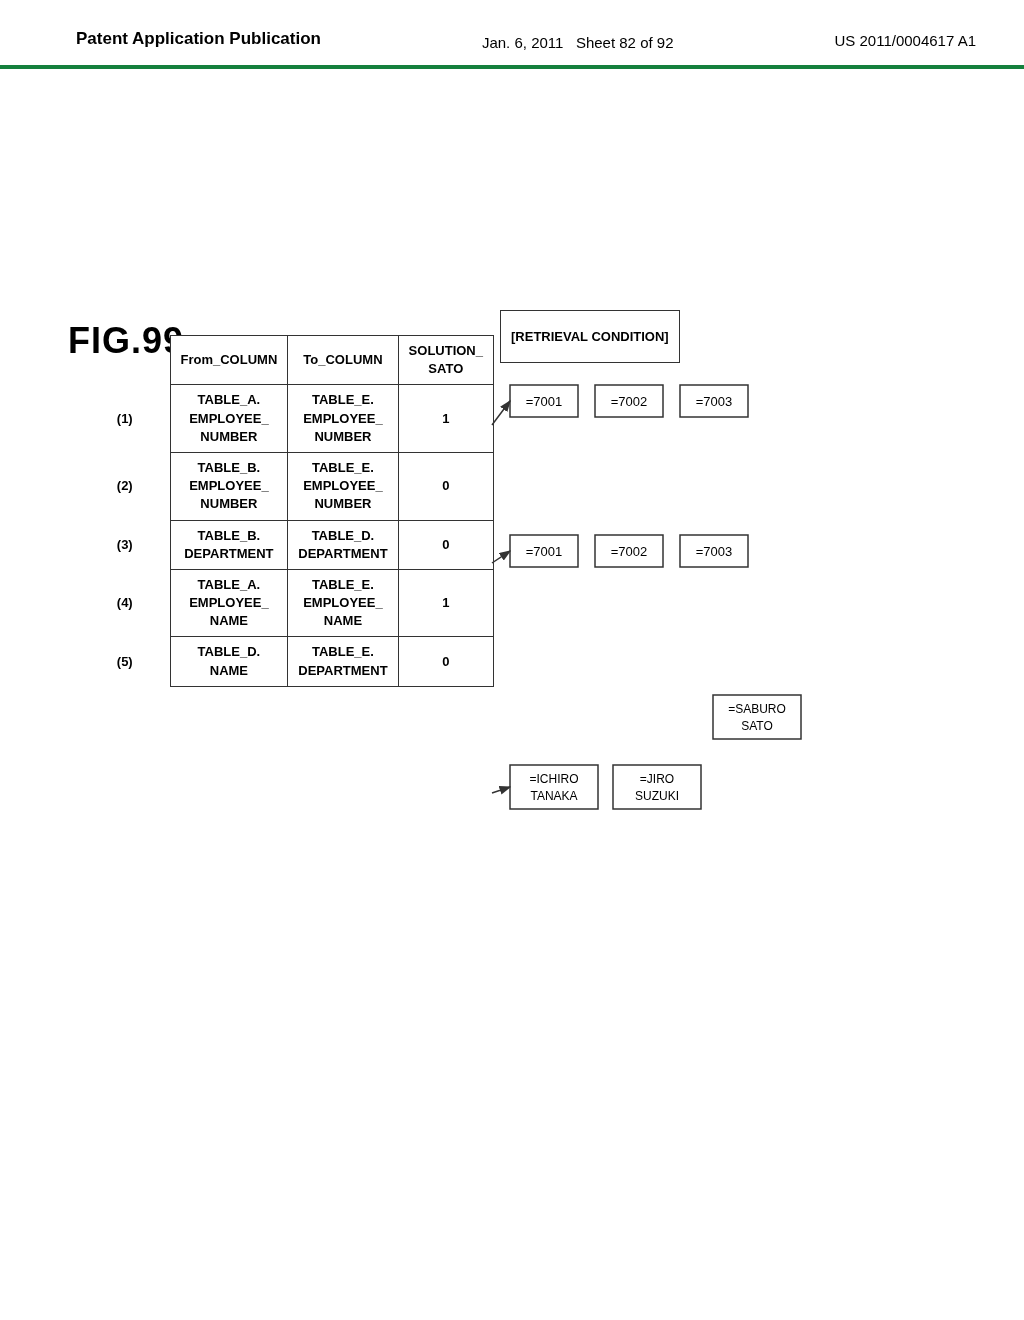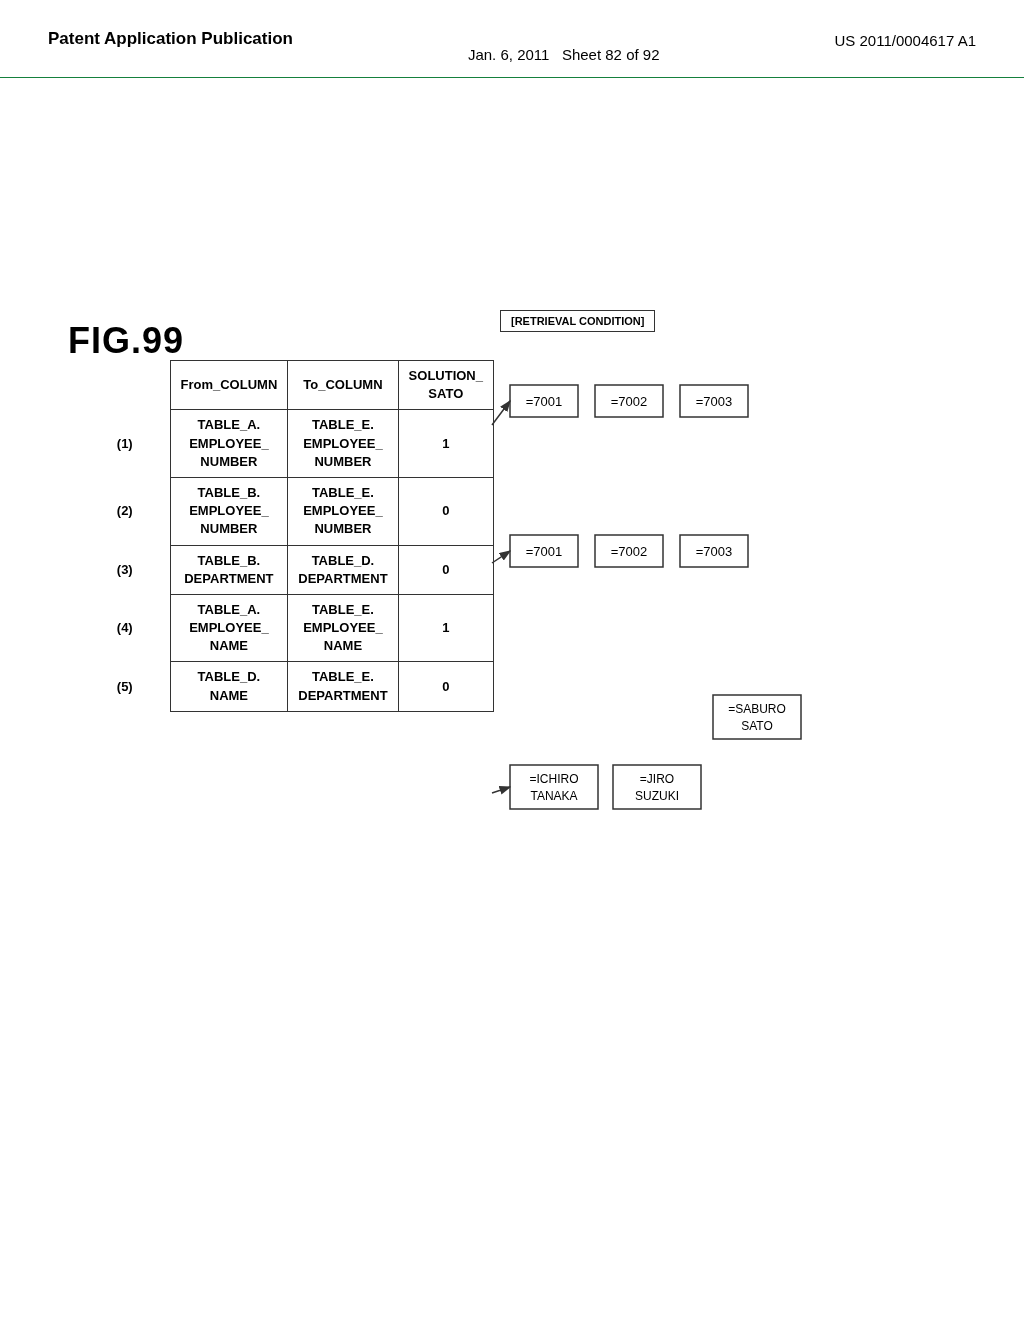--- a/index.html
+++ b/index.html
@@ -10,36 +10,35 @@
       min-height: 1320px;
       position: relative;
       overflow: hidden;
     }
 
     
     .header {
       display: flex;
       justify-content: space-between;
       align-items: flex-start;
-      padding: 28px 48px 10px 48px;
-      border-bottom: 1px solid #15803d;
+      padding: 28px 48px 10px 76px;
+      border-bottom: 4px solid #15803d;
       gap: 36px;
     }
     .header-left {
       font-weight: bold;
       font-size: 17px;
       line-height: 1.3;
       max-width: 380px;
     }
     .header-center {
       font-size: 15px;
       text-align: left;
       line-height: 1.5;
       padding-top: 4px;
-      margin-top: 12px;
     }
     .header-right {
       font-size: 15px;
       text-align: center;
       padding-top: 4px;
     }
 
     
     .fig-label {
       position: absolute;
@@ -51,21 +50,20 @@
       writing-mode: horizontal-tb;
     }
 
     
     .main-table {
       position: absolute;
       top: 180px;
       left: 60px;
       border-collapse: collapse;
       font-size: 13px;
-      margin-top: 25px;
     }
     .main-table td, .main-table th {
       border: 1.5px solid #333;
       padding: 6px 10px;
       text-align: center;
       vertical-align: middle;
       min-width: 90px;
       line-height: 1.4;
       font-weight: bold;
     }
@@ -150,21 +148,21 @@
         <td class="row-num">(5)</td>
         <td style="white-space:pre-line;">TABLE_D.
 NAME</td>
         <td style="white-space:pre-line;">TABLE_E.
 DEPARTMENT</td>
         <td>0</td>
       </tr>
     </tbody>
   </table>
 
-  <div style="position:absolute; top:155px; left:440px; font-size:11px; font-weight:bold; border:1.5px solid #333; display:inline-block; padding:4px 10px; white-space:nowrap;">[RETRIEVAL CONDITION]</div>
+  <div style="position:absolute; top:155px; left:440px; font-size:13px; font-weight:bold; border:1.5px solid #333; display:inline-block; padding:18px 10px; white-space:nowrap;">[RETRIEVAL CONDITION]</div>
 
   <svg style="position:absolute; top:0; left:0; width:900px; height:1100px; overflow:visible;">
 
     <rect x="450" y="230" width="68" height="32" fill="white" stroke="#333" stroke-width="1.5"></rect>
     <text x="484" y="251" text-anchor="middle" font-size="13" font-family="Arial">=7001</text>
 
     <rect x="535" y="230" width="68" height="32" fill="white" stroke="#333" stroke-width="1.5"></rect>
     <text x="569" y="251" text-anchor="middle" font-size="13" font-family="Arial">=7002</text>
 
     <rect x="620" y="230" width="68" height="32" fill="white" stroke="#333" stroke-width="1.5"></rect>

